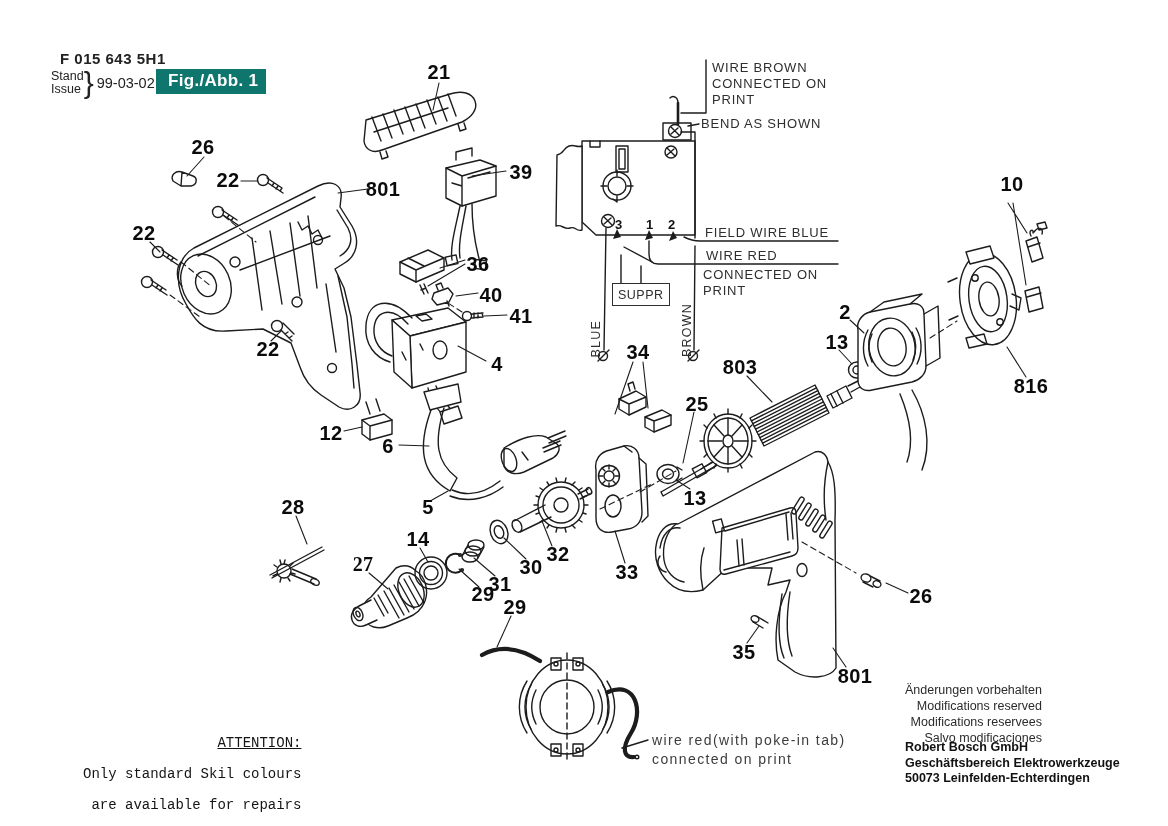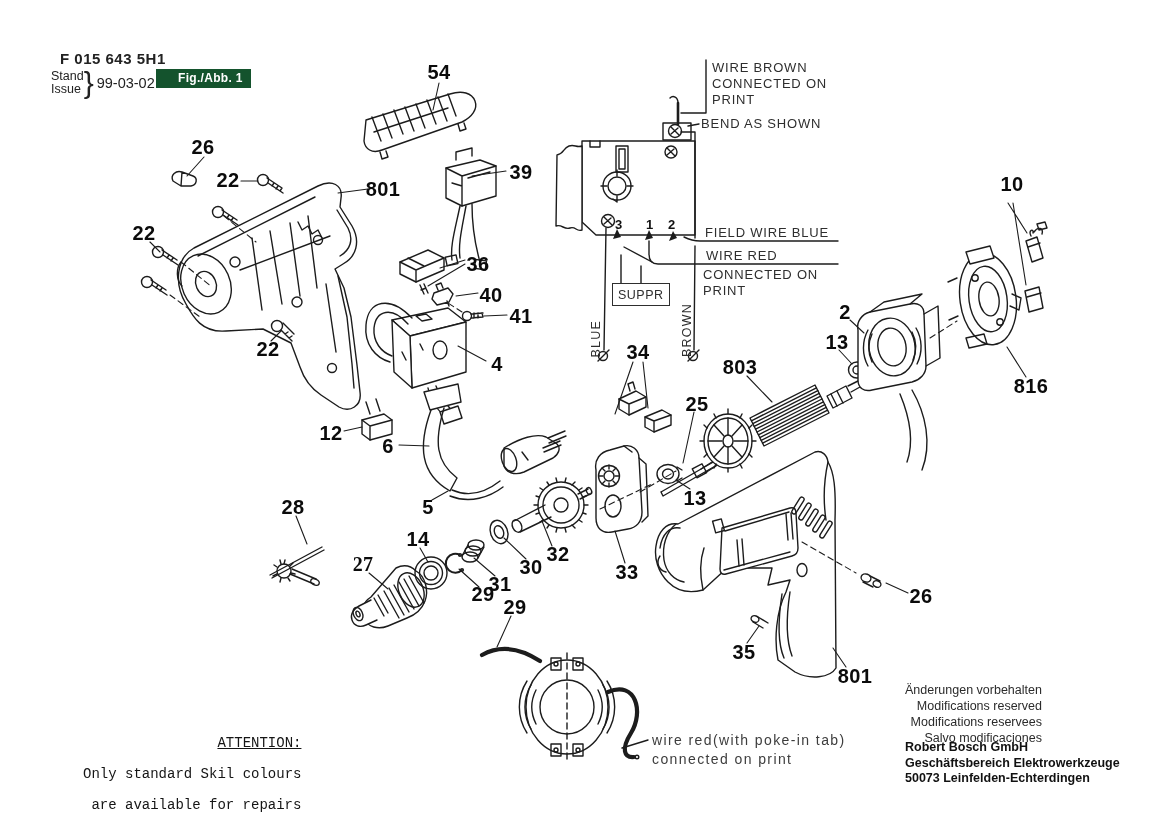--- a/index.html
+++ b/index.html
@@ -9,22 +9,22 @@
   .abs{position:absolute;}
   .pl{position:absolute;transform:translate(-50%,-50%);font-weight:bold;font-size:20px;
       color:#0b0b0b;letter-spacing:.3px;white-space:nowrap;}
   .ann{position:absolute;font-size:13px;color:#2e2e2e;letter-spacing:.8px;line-height:16px;
        white-space:pre-line;}
   .term{position:absolute;font-weight:bold;font-size:13px;color:#111;}
   .vtext{position:absolute;writing-mode:vertical-rl;transform:rotate(180deg);
          font-size:12.5px;letter-spacing:1.2px;color:#2e2e2e;}
   .suppr{position:absolute;border:1.5px solid #2e2e2e;font-size:12.5px;letter-spacing:.5px;
          color:#2e2e2e;padding:4px 5px 3px 5px;background:#fff;}
-  .badge{position:absolute;background:#14532d;color:#fff;font-weight:bold;font-size:12px;
-         padding:2px 8px 3px 22px;letter-spacing:.3px;}
+  .badge{position:absolute;background:#0f766e;color:#fff;font-weight:bold;font-size:17px;
+         padding:2px 8px 3px 12px;letter-spacing:.3px;}
   .hdr-no{position:absolute;font-size:15px;letter-spacing:.5px;color:#222;}
   .hdr-small{font-size:12.5px;line-height:13.5px;color:#222;}
   .brace{font-size:30px;font-weight:300;color:#222;}
   .hdr-date{font-size:14.5px;color:#222;}
   .note{position:absolute;font-size:14px;color:#3d3d3d;letter-spacing:1.4px;line-height:19px;
         white-space:pre-line;}
   .mono{position:absolute;font-family:"Liberation Mono","DejaVu Sans Mono",monospace;
         font-size:14px;line-height:15.5px;color:#151515;white-space:pre-line;text-align:right;}
   .mono .t{text-decoration:underline;display:block;}
   .foot{position:absolute;font-size:12.5px;line-height:16px;color:#2b2b2b;white-space:pre-line;text-align:right;}
@@ -444,21 +444,21 @@
 </div>
 
 <div class="foot" style="left:905px;top:682px;">Änderungen vorbehalten
 Modifications reserved
 Modifications reservees
 Salvo modificaciones</div>
 <div class="footb" style="left:905px;top:740px;">Robert Bosch GmbH
 Geschäftsbereich Elektrowerkzeuge
 50073 Leinfelden-Echterdingen</div>
 
-<div class="pl" style="left:439px;top:72px;">54</div>
+<div class="pl" style="left:439px;top:72px;">21</div>
 <div class="pl" style="left:203px;top:147px;">26</div>
 <div class="pl" style="left:228px;top:180px;">22</div>
 <div class="pl" style="left:383px;top:189px;">801</div>
 <div class="pl" style="left:521px;top:172px;">39</div>
 <div class="pl" style="left:144px;top:233px;">22</div>
 <div class="pl" style="left:478px;top:264px;">36</div>
 <div class="pl" style="left:491px;top:295px;">40</div>
 <div class="pl" style="left:521px;top:316px;text-align:center;">41</div>
 <div class="pl" style="left:268px;top:349px;">22</div>
 <div class="pl" style="left:497px;top:364px;">4</div>

